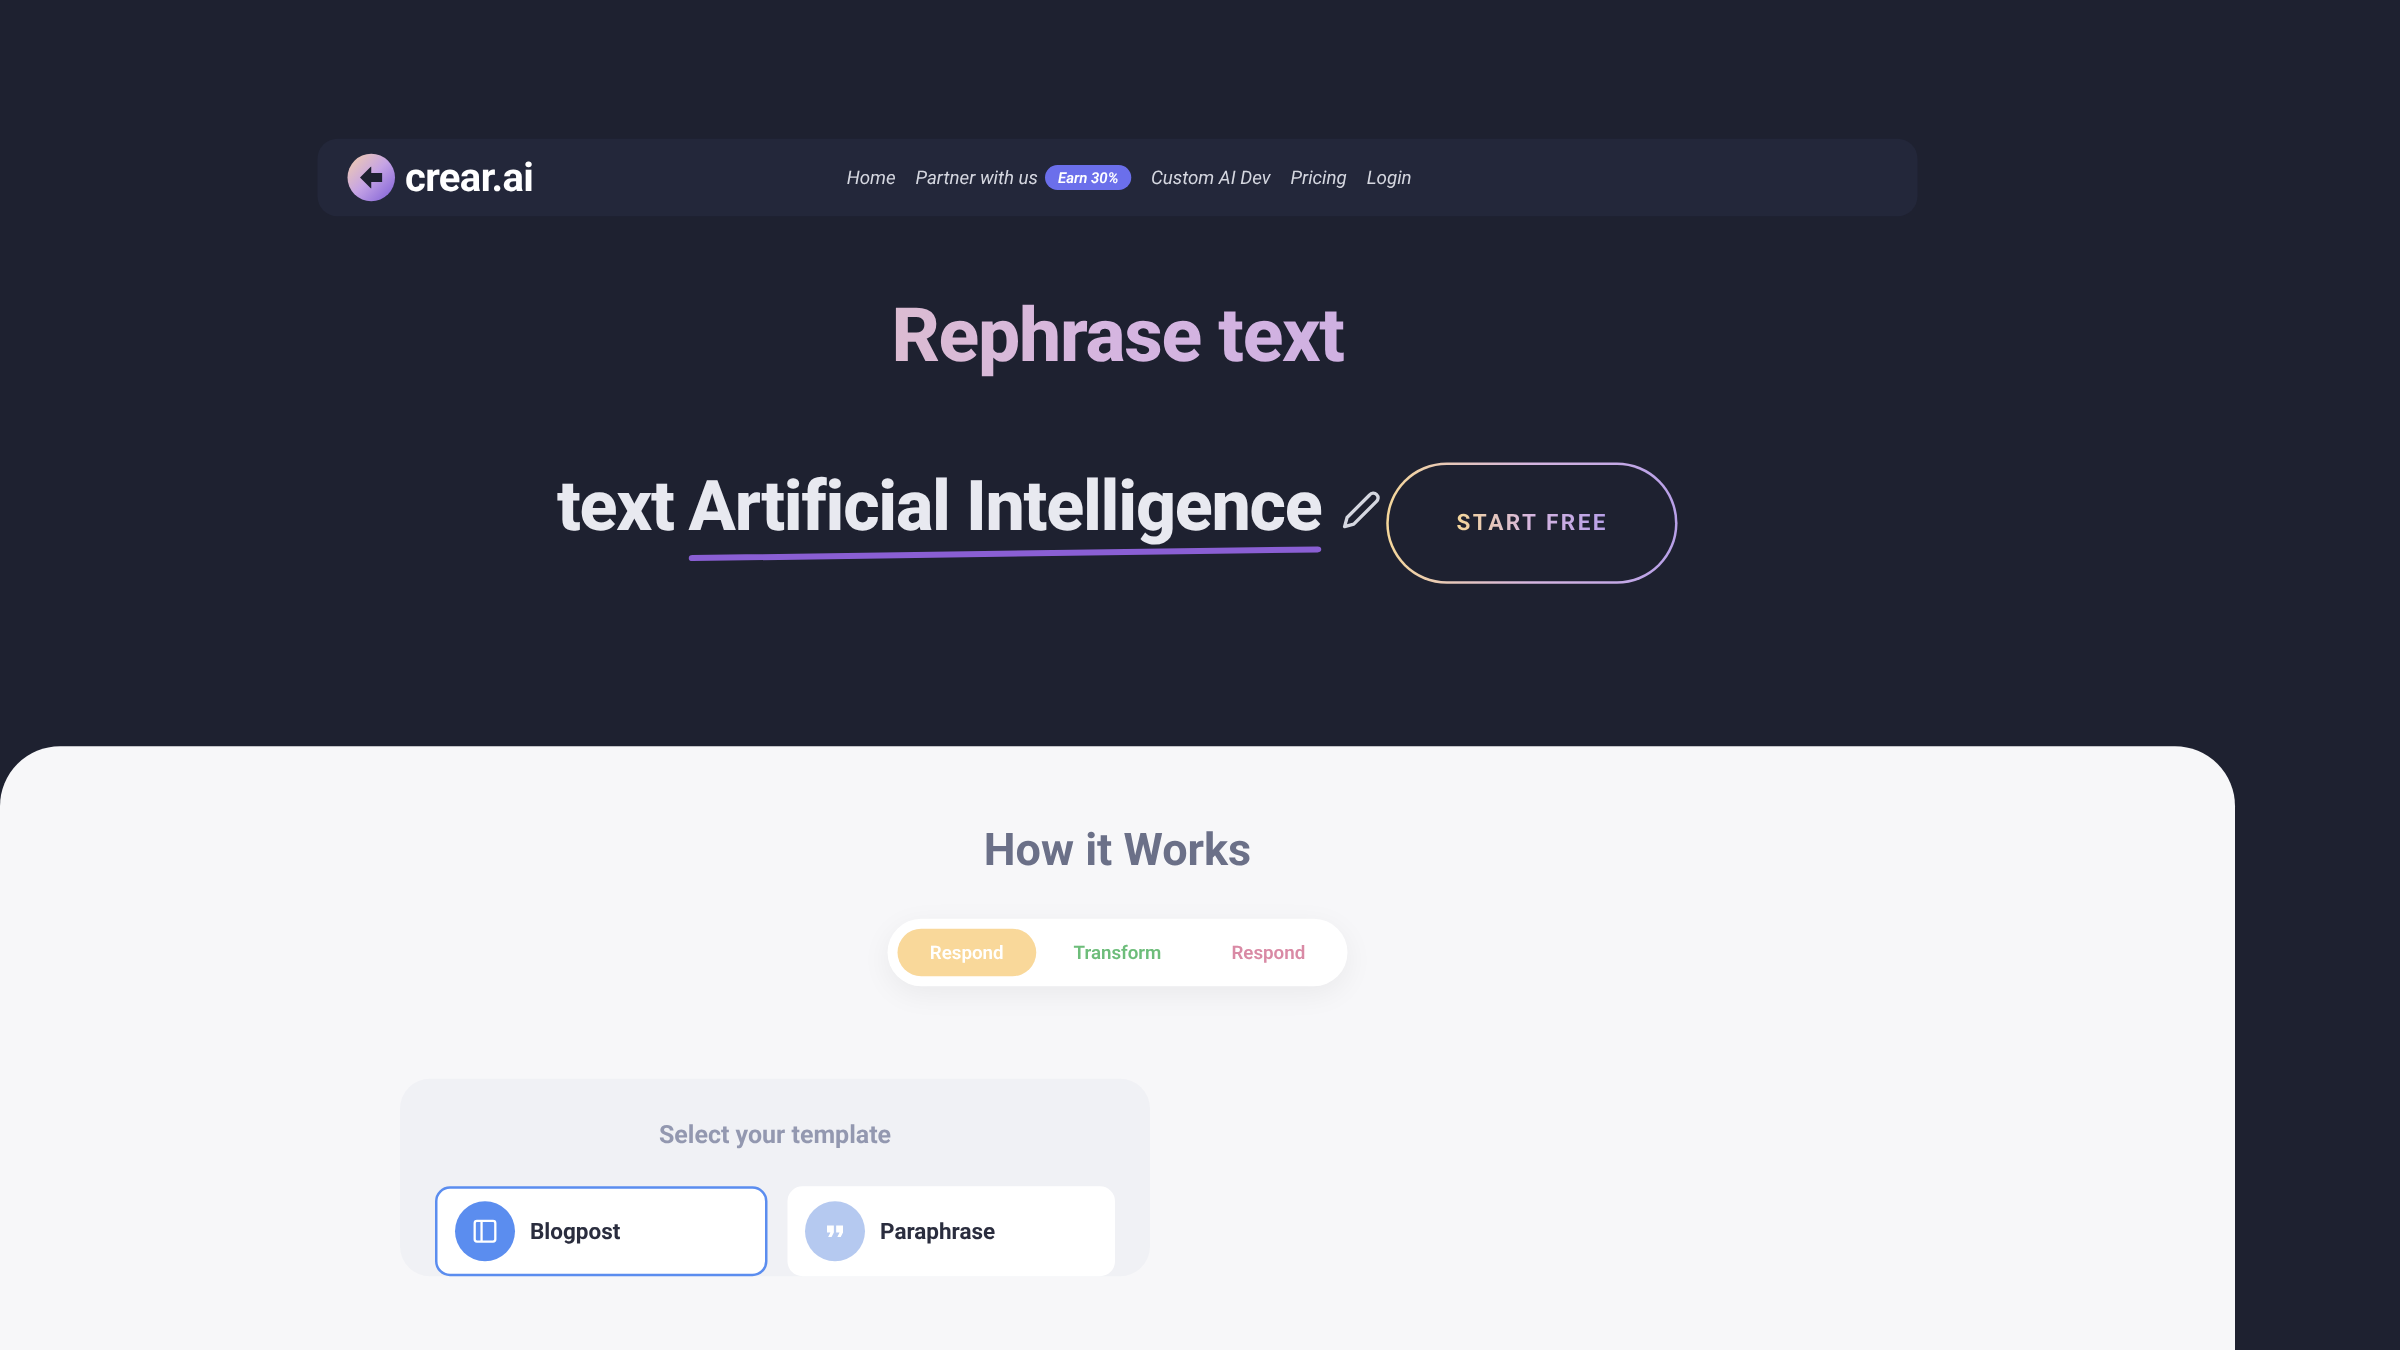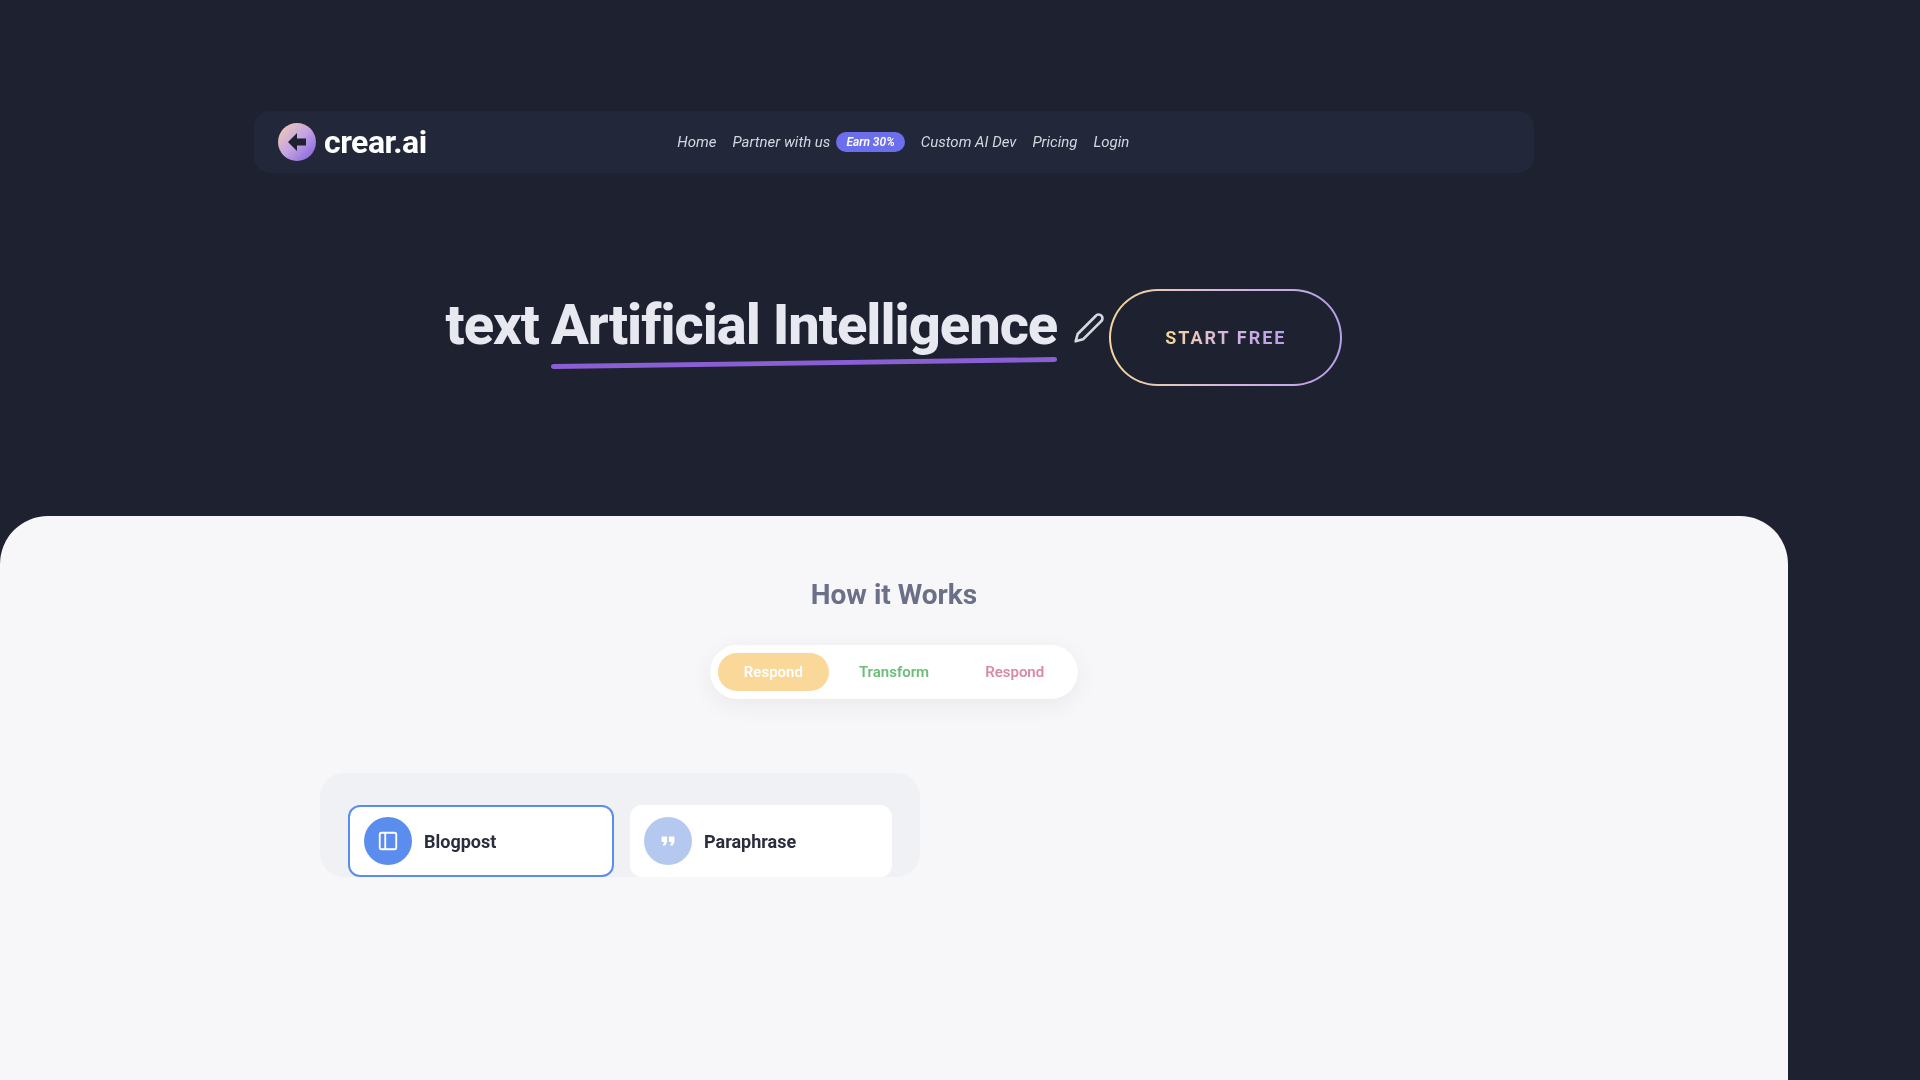--- a/index.html
+++ b/index.html
@@ -191,21 +191,21 @@
       background: #f7f7f9;
       border-radius: 48px 48px 0 0;
       margin-top: 130px;
       padding-top: 62px;
       min-height: 600px;
       width: 100%;
     }
     
     .how-title {
       text-align: center;
-      font-size: 28px;
+      font-size: 36px;
       font-weight: 700;
       color: #6b7088;
     }
     
     .tab-group {
       display: flex;
       justify-content: center;
       margin-top: 34px;
     }
     
@@ -321,20 +321,21 @@
         <a class="nav-link">Custom AI Dev</a>
         <a class="nav-link">Pricing</a>
         <a class="nav-link">Login</a>
       </div>
 
       <div class="nav-spacer"></div>
     </nav>
   </div>
 
   <section class="hero-section">
+    <h1 class="hero-title-1">Rephrase text</h1>
     <h2 class="hero-title-2">
       <span>text</span>
       <span class="underlined">Artificial Intelligence</span>
       <span class="pencil-icon">
         <svg width="32" height="32" viewBox="0 0 24 24" fill="none" stroke="#d5d7e0" stroke-width="2" stroke-linecap="round" stroke-linejoin="round">
           <path d="M17 3a2.85 2.85 0 1 1 4 4L7.5 20.5 2 22l1.5-5.5L17 3z"></path>
         </svg>
       </span>
     </h2>
     
@@ -352,20 +353,21 @@
     <div class="tab-group">
       <div class="tab-container">
         <div class="tab tab-compose">Respond</div>
         <div class="tab tab-transform">Transform</div>
         <div class="tab tab-respond">Respond</div>
       </div>
     </div>
 
     <div class="template-section">
       <div class="template-card">
+        <div class="template-title">Select your template</div>
         <div class="template-options">
           <div class="template-option selected">
             <div class="template-icon blue">
               <svg width="22" height="22" viewBox="0 0 24 24" fill="none" stroke="#fff" stroke-width="2">
                 <rect x="3" y="3" width="18" height="18" rx="2"></rect>
                 <line x1="9" y1="3" x2="9" y2="21"></line>
               </svg>
             </div>
             <span class="template-label">Blogpost</span>
           </div>

